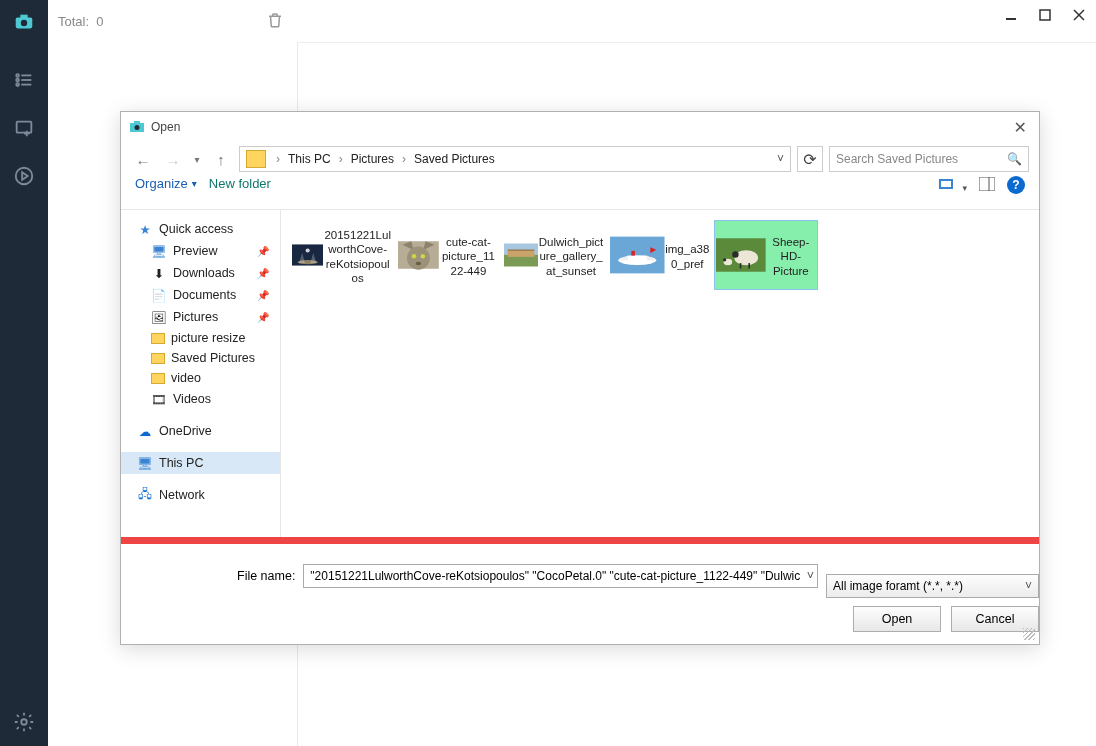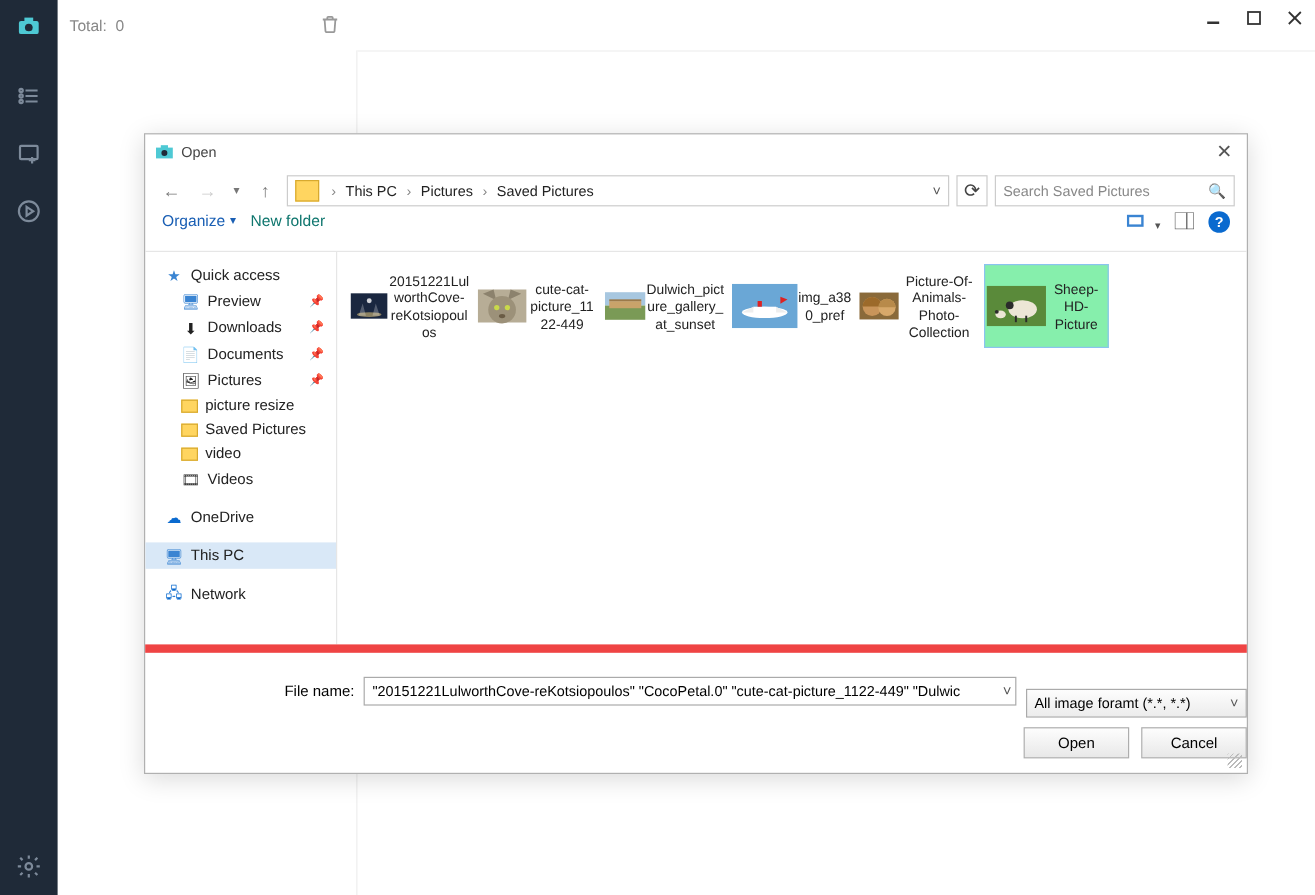--- a/index.html
+++ b/index.html
@@ -72,21 +72,21 @@
 .thumb svg { width: 92px; height: 62px; }
 .fname { font-size: 11.5px; text-align: center; line-height: 1.25; margin-top: 3px; color: #222; word-break: break-word; max-width: 100px; }
 
 
 .bottom { border-top: 7px solid #ef4444; padding: 10px 0 12px; font-size: 12.5px; }
 .fnamerow { display: flex; align-items: center; gap: 8px; }
 .fnamerow label { margin-left: 116px; }
 .fname-input { flex: 1; height: 24px; border: 1px solid #aaa; padding: 0 6px; font-size: 12px; background: #fff; }
 .fname-input-wrap { flex: 1; position: relative; display: flex; align-items: center; }
 .fname-input-wrap .dd { position: absolute; right: 4px; color: #555; }
-.filter { width: 184px; height: 24px; border: 1px solid #aaa; background: linear-gradient(#fdfdfd,#ececec); display: flex; align-items: center; padding: 0 6px; font-size: 12px; margin-top: 20px; }
+.filter { width: 213px; height: 24px; border: 1px solid #aaa; background: linear-gradient(#fdfdfd,#ececec); display: flex; align-items: center; padding: 0 6px; font-size: 12px; margin-top: 20px; }
 .filter .dd { margin-left: auto; color: #555; }
 .btnrow { display: flex; justify-content: flex-end; gap: 10px; margin-top: 8px; }
 .btn { width: 88px; height: 26px; border: 1px solid #adadad; background: linear-gradient(#fdfdfd,#e8e8e8); display: flex; align-items: center; justify-content: center; font-size: 12.5px; }
 .resize-grip { position: absolute; right: 4px; bottom: 4px; width: 12px; height: 12px; background: repeating-linear-gradient(135deg,#bbb 0 1px,transparent 1px 3px); }
 </style>
 </head>
 <body>
 
 <div class="rail">
   <div class="rail-icon logo">
@@ -316,32 +316,20 @@
               <rect width="92" height="62" fill="#6aa7d6"></rect>
               <ellipse cx="46" cy="40" rx="32" ry="8" fill="#fff"></ellipse>
               <rect x="30" y="32" width="32" height="8" fill="#fff"></rect>
               <path d="M14 40 L30 32 L30 40Z M78 40 L62 32 L62 40Z" fill="#eee"></path>
               <path d="M68 18 L78 22 L68 28 Z" fill="#d22"></path>
               <rect x="36" y="24" width="6" height="8" fill="#d22"></rect>
             </svg>
           </div>
         <div class="fname">img_a380_pref</div>
       </div>
-      <div class="cell">
-        <div class="thumb">
-            <svg viewBox="0 0 92 62">
-              <rect width="92" height="62" fill="#8a6a3a"></rect>
-              <circle cx="30" cy="32" r="22" fill="#c9955a"></circle>
-              <circle cx="64" cy="34" r="20" fill="#d7a86a"></circle>
-              <path d="M8 32 a22 22 0 0 1 44 0" fill="#9c6a2a"></path>
-              <path d="M44 34 a20 20 0 0 1 40 0" fill="#b88a4a"></path>
-            </svg>
-          </div>
-        <div class="fname">Picture-Of-Animals-Photo-Collection</div>
-      </div>
       <div class="cell sel">
         <div class="thumb">
             <svg viewBox="0 0 92 62">
               <rect width="92" height="62" fill="#5a8a3a"></rect>
               <ellipse cx="56" cy="36" rx="22" ry="14" fill="#ece6d6"></ellipse>
               <circle cx="36" cy="30" r="6" fill="#2b2b2b"></circle>
               <rect x="44" y="46" width="3" height="10" fill="#2b2b2b"></rect>
               <rect x="60" y="46" width="3" height="10" fill="#2b2b2b"></rect>
               <ellipse cx="22" cy="44" rx="8" ry="6" fill="#ece6d6"></ellipse>
               <circle cx="16" cy="40" r="3" fill="#2b2b2b"></circle>

